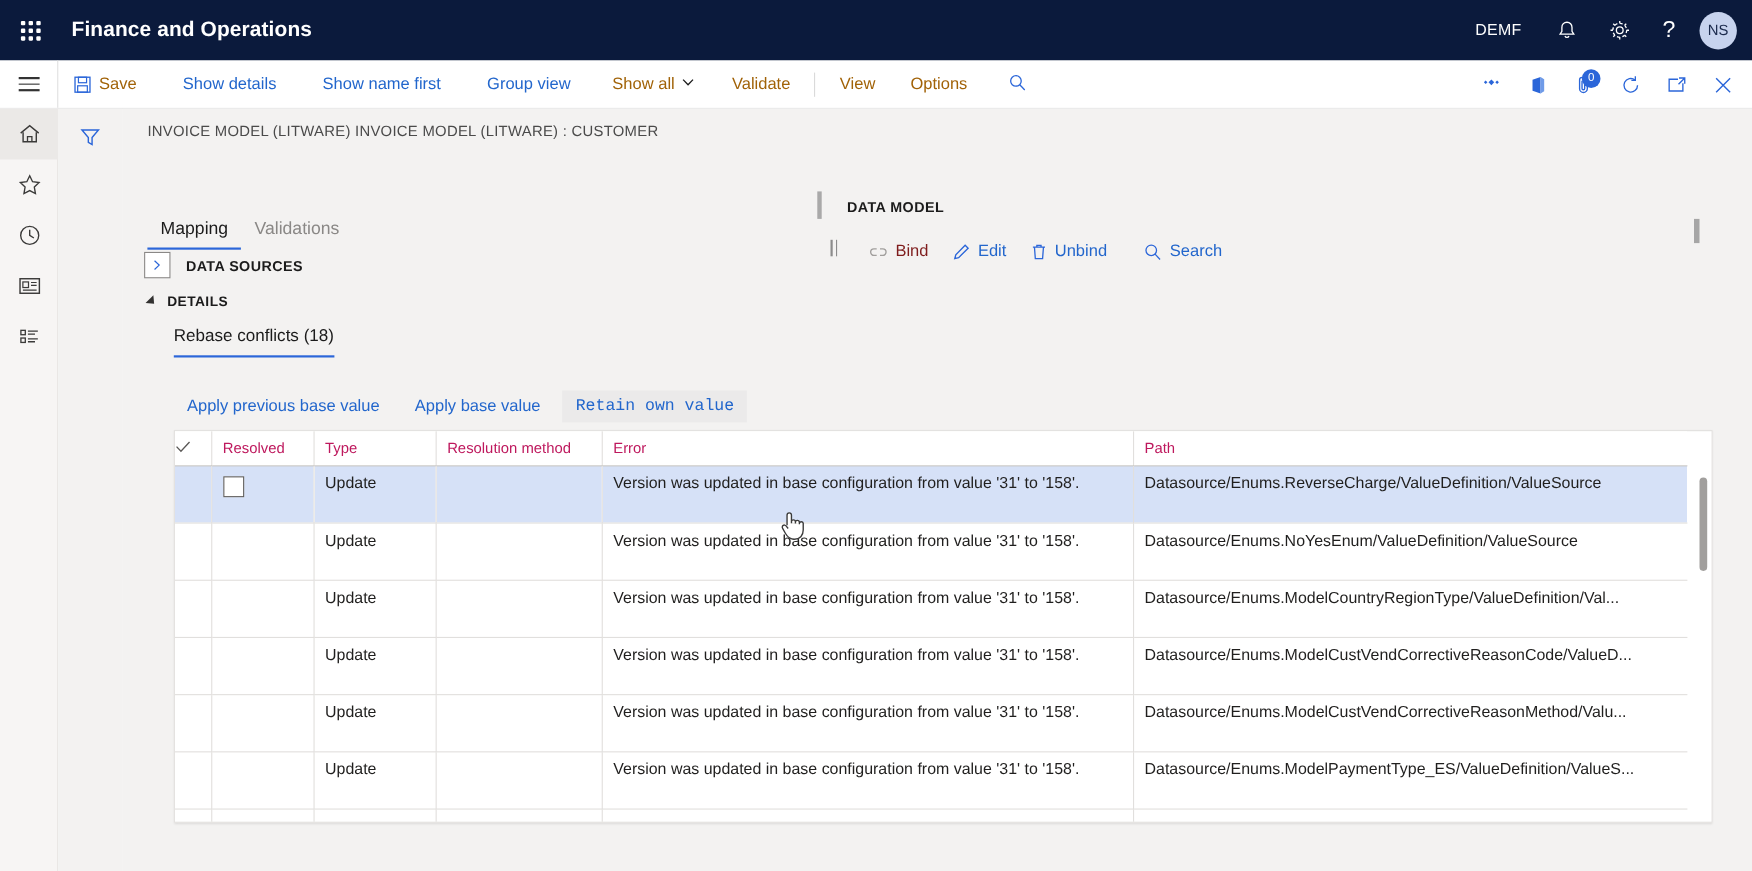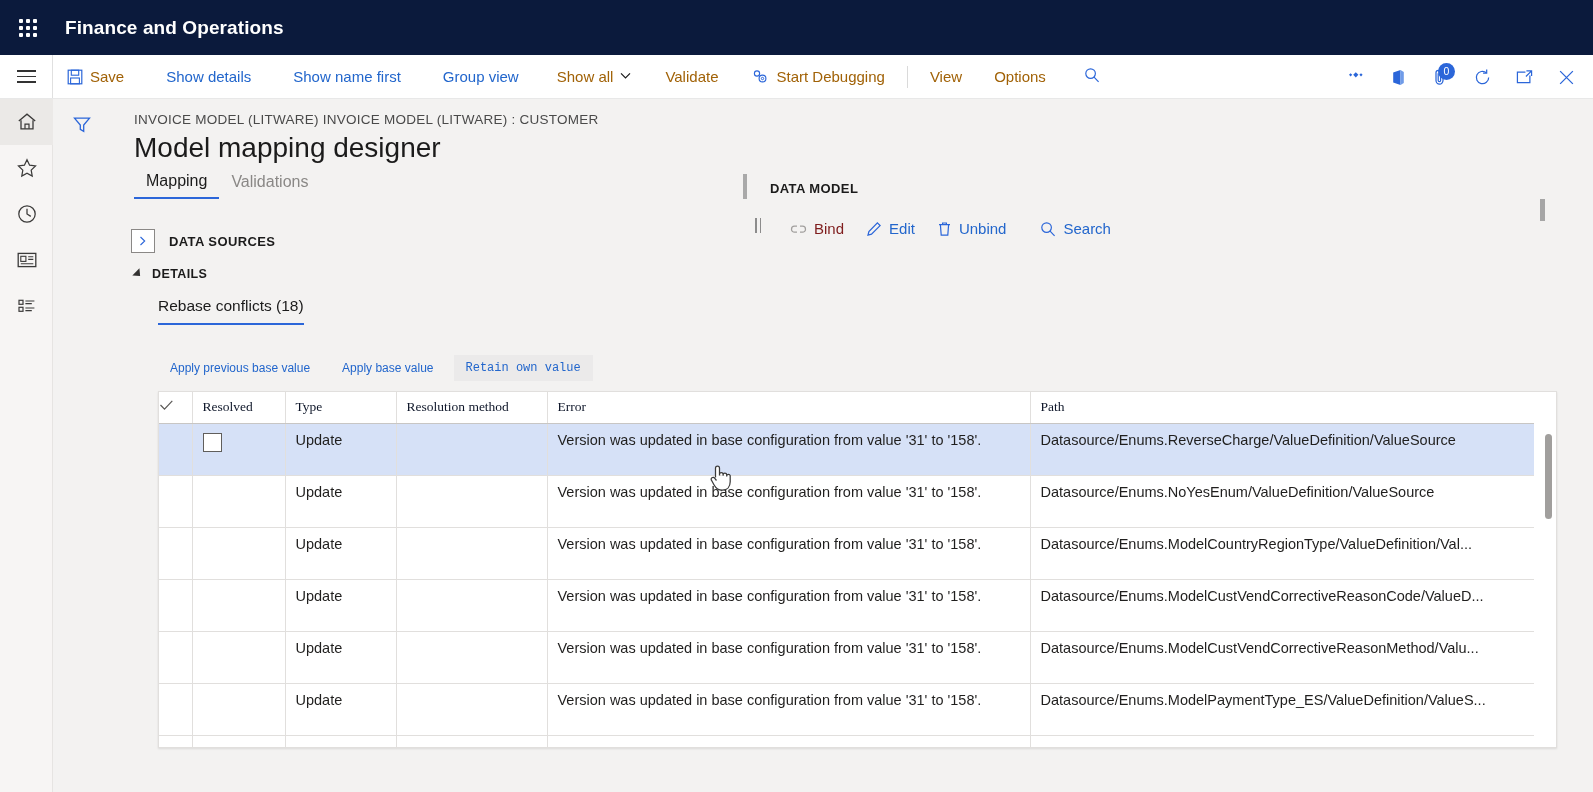--- a/index.html
+++ b/index.html
@@ -155,22 +155,22 @@
     letter-spacing: .25px;
     white-space: nowrap;
   }
   .page-title {
     position: absolute; left: 23px; top: 33px;
     font-size: 28px; color: #1b1b1b;
     font-weight: normal;
     white-space: nowrap;
   }
   .tabs {
-    position: absolute; left: 23px; top: 73px;
-    display: flex; align-items: center;
+    position: absolute; left: 23px; top: 101px;
+    display: flex; align-items: flex-start;
   }
   .tab {
     font-size: 16px; color: #8a8886;
     padding: 0 12px 7px 12px;
     cursor: pointer; white-space: nowrap;
   }
   .tab.active { color: #1b1b1b; border-bottom: 2.5px solid #2b66d9; }
 
   .ds-row {
     position: absolute; left: 20px; top: 130px;
@@ -209,21 +209,21 @@
     padding-bottom: 8px;
     border-bottom: 2.5px solid #2b66d9;
     cursor: pointer;
   }
 
   .actionbar {
     position: absolute; left: 47px; top: 256px;
     display: flex; align-items: center;
   }
   .action-link {
-    font-size: 12px; color: #2266cc;
+    font-size: 15px; color: #2266cc;
     padding: 6px 12px;
     cursor: pointer; white-space: nowrap;
   }
   .action-link.hovered { background: #ebeaea; }
 
   
   .splitter-bar {
     position: absolute; left: 632px; top: 75px;
     width: 4px; height: 25px;
     background: #a9a9a9;
@@ -264,30 +264,29 @@
   table.grid {
     border-collapse: collapse;
     table-layout: fixed;
     width: 1375px;
     font-size: 14.5px;
   }
   table.grid th {
     height: 31px;
     font-weight: normal;
     font-size: 13.5px;
-    color: #0f172a;
+    color: #be185d;
     text-align: left;
     padding: 0 10px;
     border-right: 1px solid #e1dfdd;
     border-bottom: 1px solid #c8c6c4;
     background: #ffffff;
     vertical-align: middle;
     white-space: nowrap;
     overflow: hidden;
-    font-family: Liberation Serif, serif;
   }
   table.grid td {
     height: 52px;
     padding: 0 10px;
     color: #201f1e;
     border-right: 1px solid #e1dfdd;
     border-bottom: 1px solid #e1dfdd;
     vertical-align: top;
     padding-top: 8px;
     white-space: nowrap;
@@ -343,20 +342,40 @@
         <i></i>
         <i></i>
         <i></i>
         <i></i>
         <i></i>
     </div>
   </div>
   <div class="app-title">Finance and Operations</div>
 
 
+  <div class="topright">
+    <div class="tr-item tr-company">DEMF</div>
+    <div class="tr-item">
+      <svg width="19" height="20" viewBox="0 0 19 20">
+        <path d="M9.5 2.2c-2.7 0-4.6 2-4.6 4.7v3.6L3.3 13h12.4l-1.6-2.5V6.9c0-2.7-1.9-4.7-4.6-4.7z" fill="none" stroke="#ffffff" stroke-width="1.2"></path>
+        <path d="M7.7 14.7a1.9 1.9 0 0 0 3.6 0" fill="none" stroke="#ffffff" stroke-width="1.2"></path>
+      </svg>
+    </div>
+    <div class="tr-item">
+      <svg width="21" height="21" viewBox="0 0 22 22">
+        <circle cx="11" cy="11" r="3.2" fill="none" stroke="#ffffff" stroke-width="1.25"></circle>
+        <path d="M11 2.2v2.3M11 17.5v2.3M2.2 11h2.3M17.5 11h2.3M4.8 4.8l1.7 1.7M15.5 15.5l1.7 1.7M17.2 4.8l-1.7 1.7M6.5 15.5l-1.7 1.7" stroke="#ffffff" stroke-width="1.25" fill="none"></path>
+        <circle cx="11" cy="11" r="6.6" fill="none" stroke="#ffffff" stroke-width="1.25" stroke-dasharray="2.6 2.6"></circle>
+      </svg>
+    </div>
+    <div class="tr-item">
+      <span style="font-size:21px;line-height:1;">?</span>
+    </div>
+    <div class="avatar">NS</div>
+  </div>
 </div>
 
 <div class="cmdbar">
   <div class="hamburger">
     <i></i>
       <i></i>
       <i></i>
   </div>
 
   <div class="cmd-item dark">
@@ -383,30 +402,20 @@
     <span>Show all</span>
     <span class="chev">
       <svg width="11" height="8" viewBox="0 0 11 8">
           <path d="M1 1.4L5.5 6 10 1.4" fill="none" stroke="#1a1a1a" stroke-width="1.2"></path>
         </svg>
     </span>
   </div>
   <div class="cmd-item dark" style="margin-left:6px;">
     <span>Validate</span>
   </div>
-  <div class="cmd-item dark" style="margin-left:6px;">
-    <span class="cmd-icon">
-      <svg width="17" height="15" viewBox="0 0 17 15">
-        <circle cx="5" cy="4.5" r="2.6" fill="none" stroke="#2b66d9" stroke-width="1.15"></circle>
-        <circle cx="10.5" cy="9.5" r="3.4" fill="none" stroke="#2b66d9" stroke-width="1.15"></circle>
-        <circle cx="10.5" cy="9.5" r="1.2" fill="none" stroke="#2b66d9" stroke-width="1"></circle>
-      </svg>
-    </span>
-    <span>Start Debugging</span>
-  </div>
 
   <div class="cmd-sep"></div>
 
   <div class="cmd-item dark">
     <span>View</span>
   </div>
   <div class="cmd-item dark" style="margin-left:4px;">
     <span>Options</span>
   </div>
   <div class="cmd-item" style="margin-left:10px;">
@@ -497,21 +506,20 @@
   <div class="filter-btn">
     <svg width="20" height="20" viewBox="0 0 20 20">
       <path d="M2.5 3.2h15l-5.8 6.9v6.3l-3.4-2v-4.3z" fill="none" stroke="#2b66d9" stroke-width="1.3"></path>
     </svg>
   </div>
 </div>
 
 <div class="main">
 
   <div class="breadcrumb">INVOICE MODEL (LITWARE) INVOICE MODEL (LITWARE) : CUSTOMER</div>
-  <div class="page-title">Model mapping designer</div>
 
   <div class="tabs">
     <div class="tab active">Mapping</div>
     <div class="tab">Validations</div>
   </div>
 
   <div class="ds-row">
     <div class="ds-expander">
       <svg width="8" height="10" viewBox="0 0 8 10">
         <path d="M1.5 1l4.2 4-4.2 4" fill="none" stroke="#2b66d9" stroke-width="1.1"></path>

